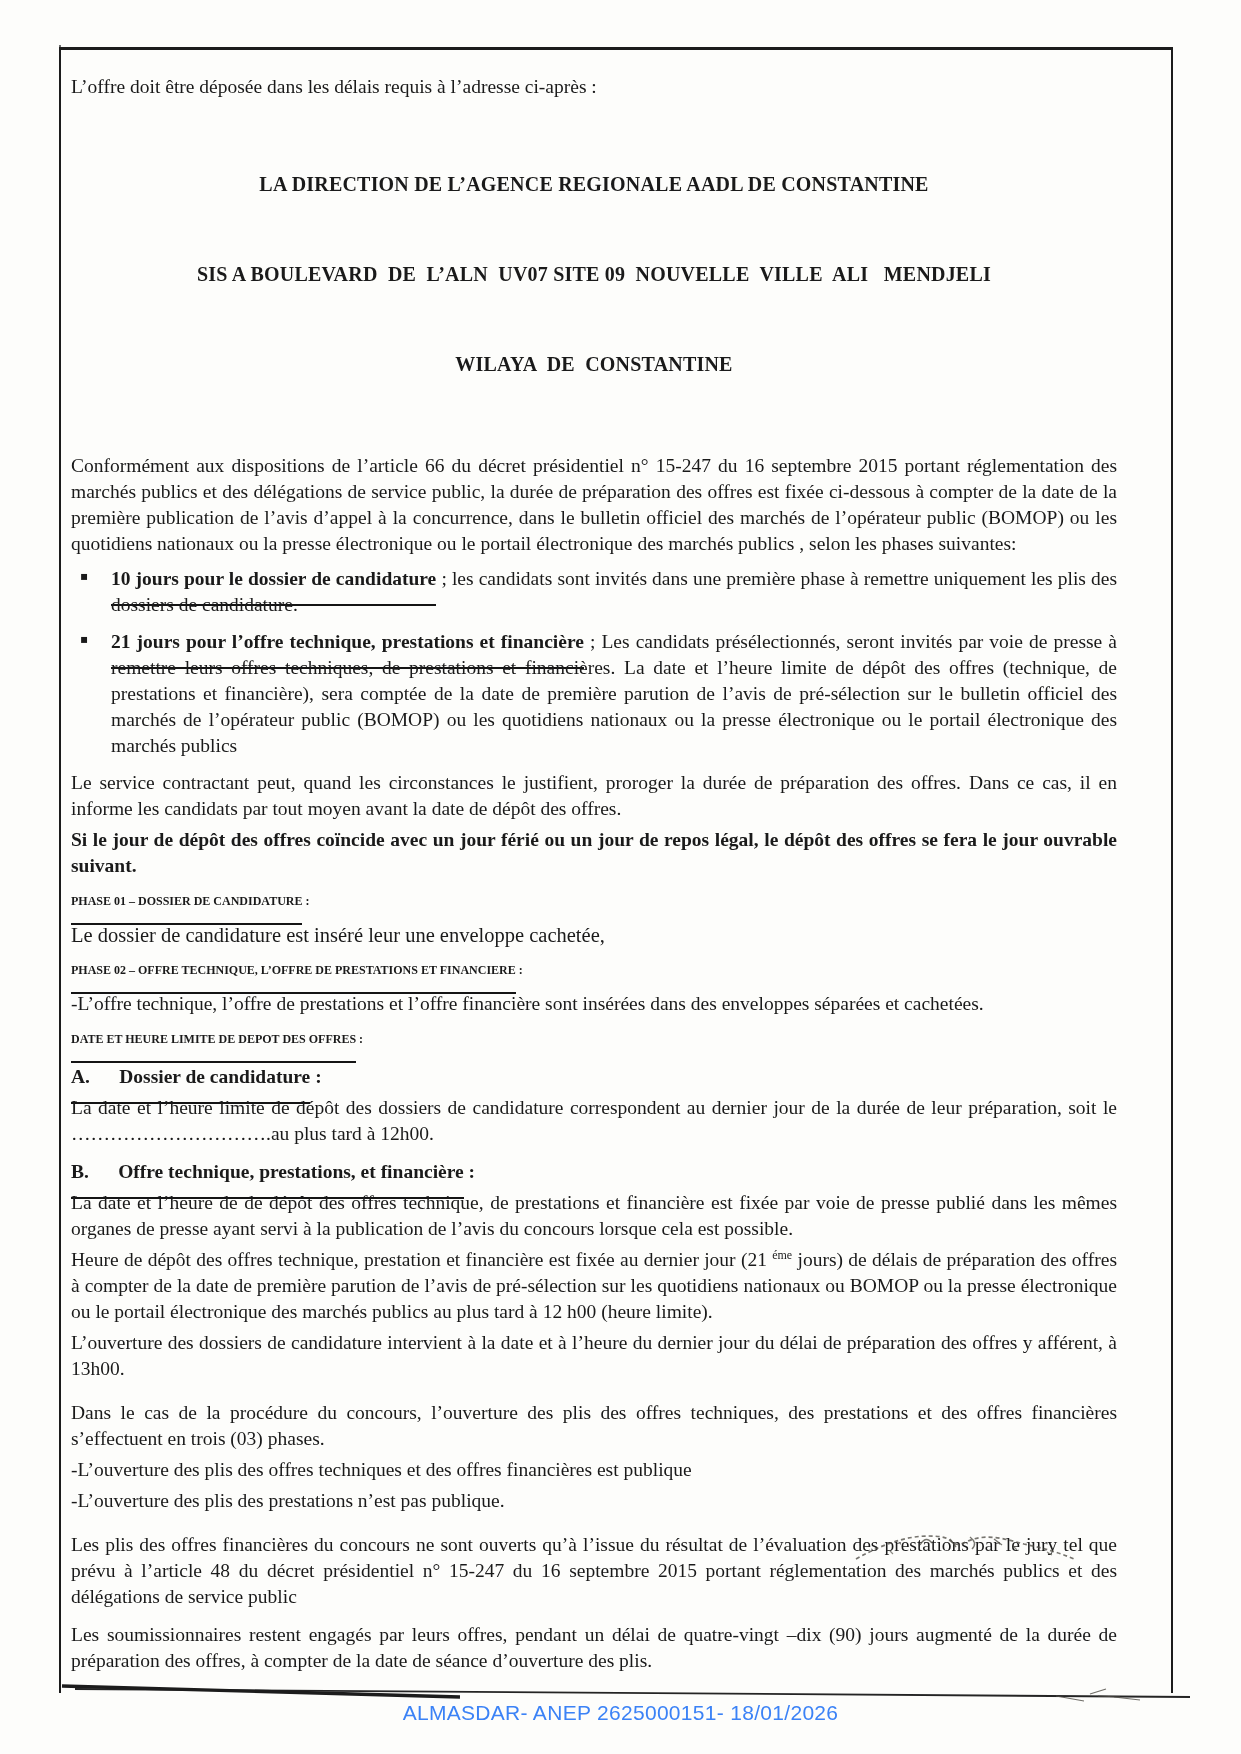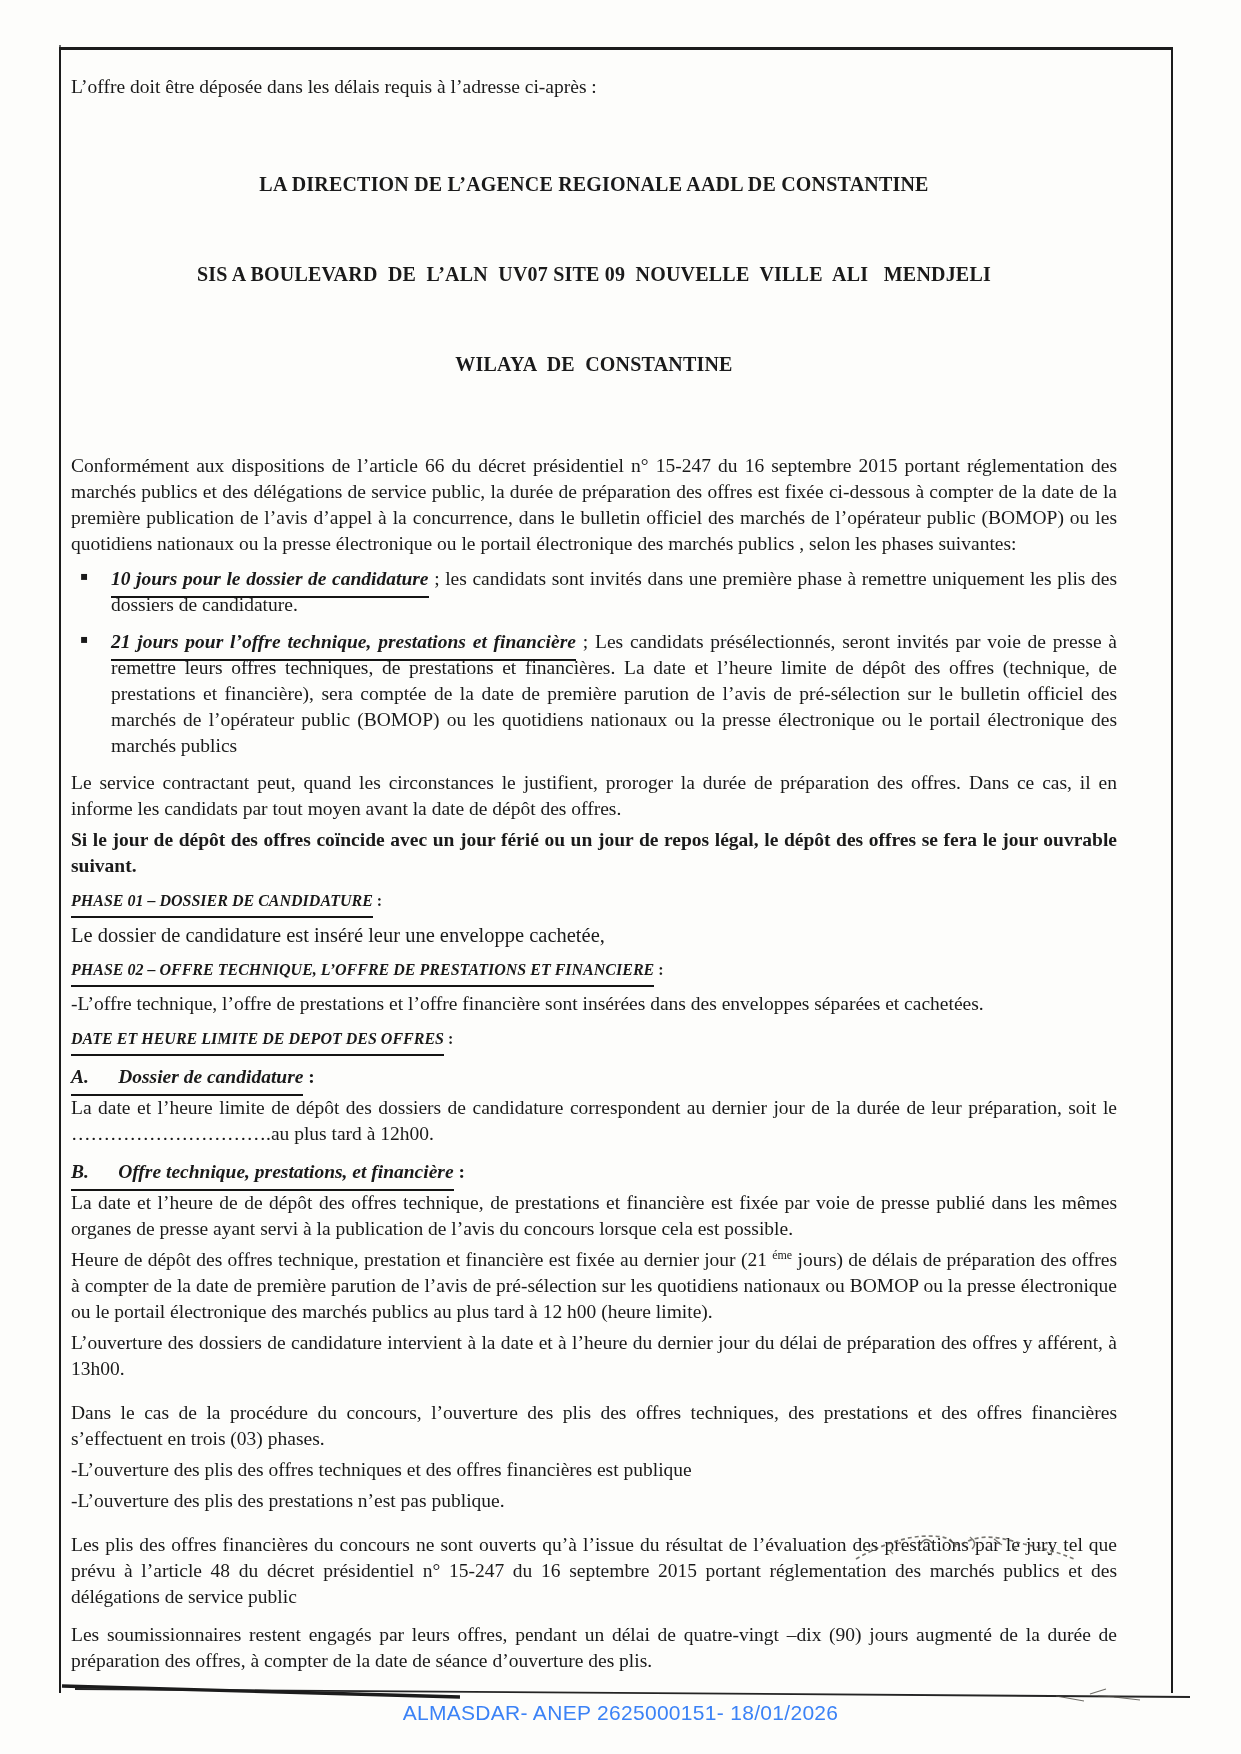--- a/index.html
+++ b/index.html
@@ -21,23 +21,23 @@
   .content{
     position:absolute;left:10px;top:24px;width:1046px;
     font-size:19.5px;line-height:26px;
   }
   .intro{margin:0 0 9px 0;}
   .address{text-align:center;font-weight:bold;font-size:20px;line-height:30px;
     margin:0 0 14px 0;white-space:pre-wrap;letter-spacing:.2px;}
   .blk{margin:0 0 5px 0;text-align:justify;}
   .p-bold{font-weight:bold;}
   .p-large{font-size:20.5px;}
-  .heading{font-weight:bold;font-size:16px;margin:9px 0 8px 0;text-align:left;}
+  .heading{font-weight:bold;font-size:12px;margin:9px 0 8px 0;text-align:left;}
   .subheading{font-weight:bold;font-size:19.5px;margin:12px 0 5px 0;text-align:left;}
-  .bu{border-bottom:2px solid #141414;padding-bottom:7px;font-weight:bold;font-style:italic;}
+  .bu{border-bottom:2px solid #141414;padding-bottom:15px;font-weight:bold;}
   .heading .bu{border-bottom-width:2.5px;}
   .bullet{position:relative;padding-left:40px;margin:9px 0 11px 0;}
   .bullet .marker{
     position:absolute;left:9px;top:4px;font-size:12px;line-height:12px;
     font-family:"DejaVu Sans",sans-serif;
   }
   sup{font-size:12px;line-height:0;}
   .gap-lg{margin-top:32px;}
   .gap-md{margin-top:18px;}
   .gap-sm{margin-top:12px;}

